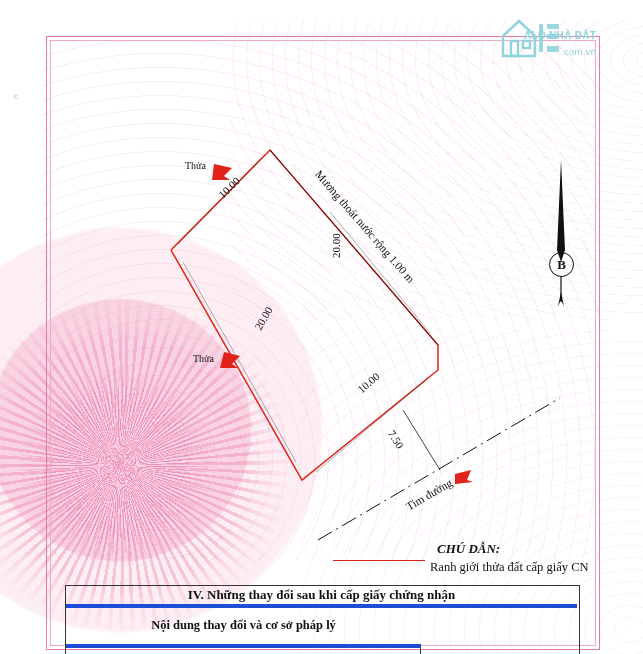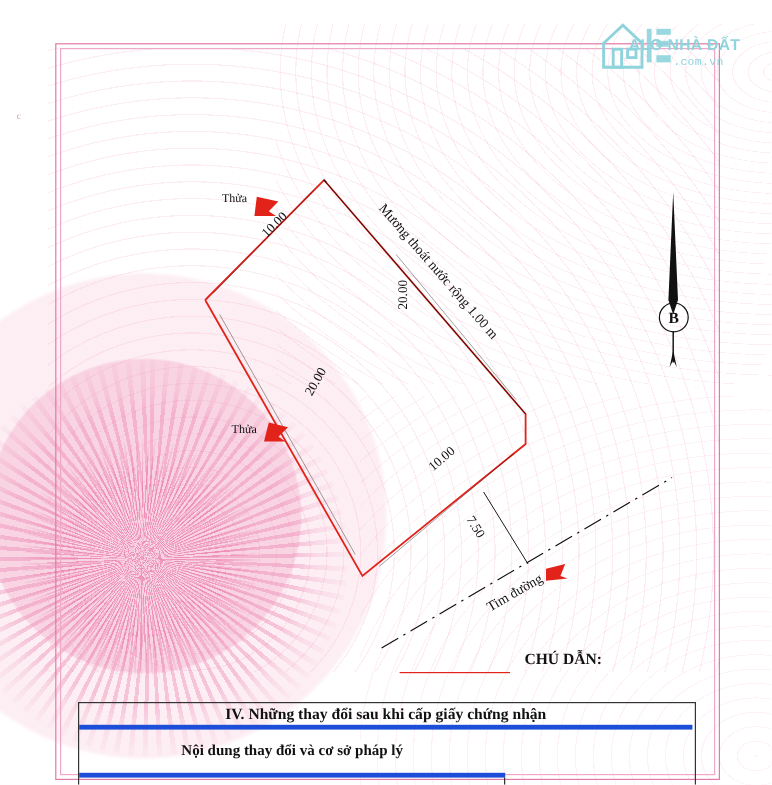--- a/index.html
+++ b/index.html
@@ -69,21 +69,21 @@
     border:1px solid #efa9c6;
   }
 
   
   .heading3{
     position:absolute;left:60px;top:105px;
     font-size:14.5px;font-weight:bold;color:#111;white-space:nowrap;
     font-family:"Liberation Serif", serif;
   }
   .legend-title{
-    position:absolute;left:437px;top:541px;font-size:13px;font-weight:bold;color:#111;
+    position:absolute;left:437px;top:541px;font-size:13px;font-weight:bold;color:#111;font-style:italic;
   }
   .legend-line{
     position:absolute;left:333px;top:560px;width:92px;height:0;border-top:1.4px solid #e2231a;
   }
   .legend-text{
     position:absolute;left:430px;top:560px;font-size:12.5px;color:#111;white-space:nowrap;
   }
 
   
   .tbl{
@@ -123,24 +123,24 @@
     border:1.3px solid #111;display:flex;align-items:center;justify-content:center;
     font-size:13px;font-weight:bold;color:#111;font-family:"Liberation Serif", serif;
   }
 
   
   .wm{
     position:absolute;left:495px;top:10px;width:142px;height:58px;
   }
   .wm-text{
     position:absolute;left:524px;top:30px;font-family:"Liberation Sans", sans-serif;
-    font-size:13px;font-weight:bold;color:#8fd4dd;letter-spacing:.3px;
+    font-size:10px;font-weight:bold;color:#8fd4dd;letter-spacing:.3px;
   }
   .wm-sub{
-    position:absolute;left:561px;top:46px;font-family:Liberation Mono, monospace;
+    position:absolute;left:561px;top:46px;font-family:Liberation Sans, sans-serif;
     font-size:9.5px;color:#8fd4dd;letter-spacing:.3px;
   }
   .tiny-mark{
     position:absolute;left:14px;top:92px;font-size:8px;color:#cf8fb0;
   }
 </style>
 </head>
 <body>
 
 <div id="page">
@@ -200,20 +200,21 @@
   <div class="dim" style="left:396px;top:428px;transform:rotate(58deg);transform-origin:left top;">7.50</div>
 
   <div class="lbl" style="left:322px;top:168px;transform:rotate(49deg);transform-origin:left top;font-size:11.5px;">Mương thoát nước rộng 1.00 m</div>
 
   <div class="lbl" style="left:404px;top:502px;transform:rotate(-30deg);transform-origin:left top;font-size:11.5px;">Tim đường</div>
 
   <div class="compass-circle">B</div>
 
   <div class="legend-title">CHÚ DẪN:</div>
   <div class="legend-line"></div>
+  <div class="legend-text">Ranh giới thửa đất cấp giấy CN</div>
 
   <div class="tbl">
     <div class="row r1">
       <div class="cell w-full">IV. Những thay đổi sau khi cấp giấy chứng nhận</div>
     </div>
     <div class="row r2">
       <div class="cell w-left">Nội dung thay đổi và cơ sở pháp lý</div>
     </div>
     <div class="row r3">
       <div class="cell w-left"></div>

